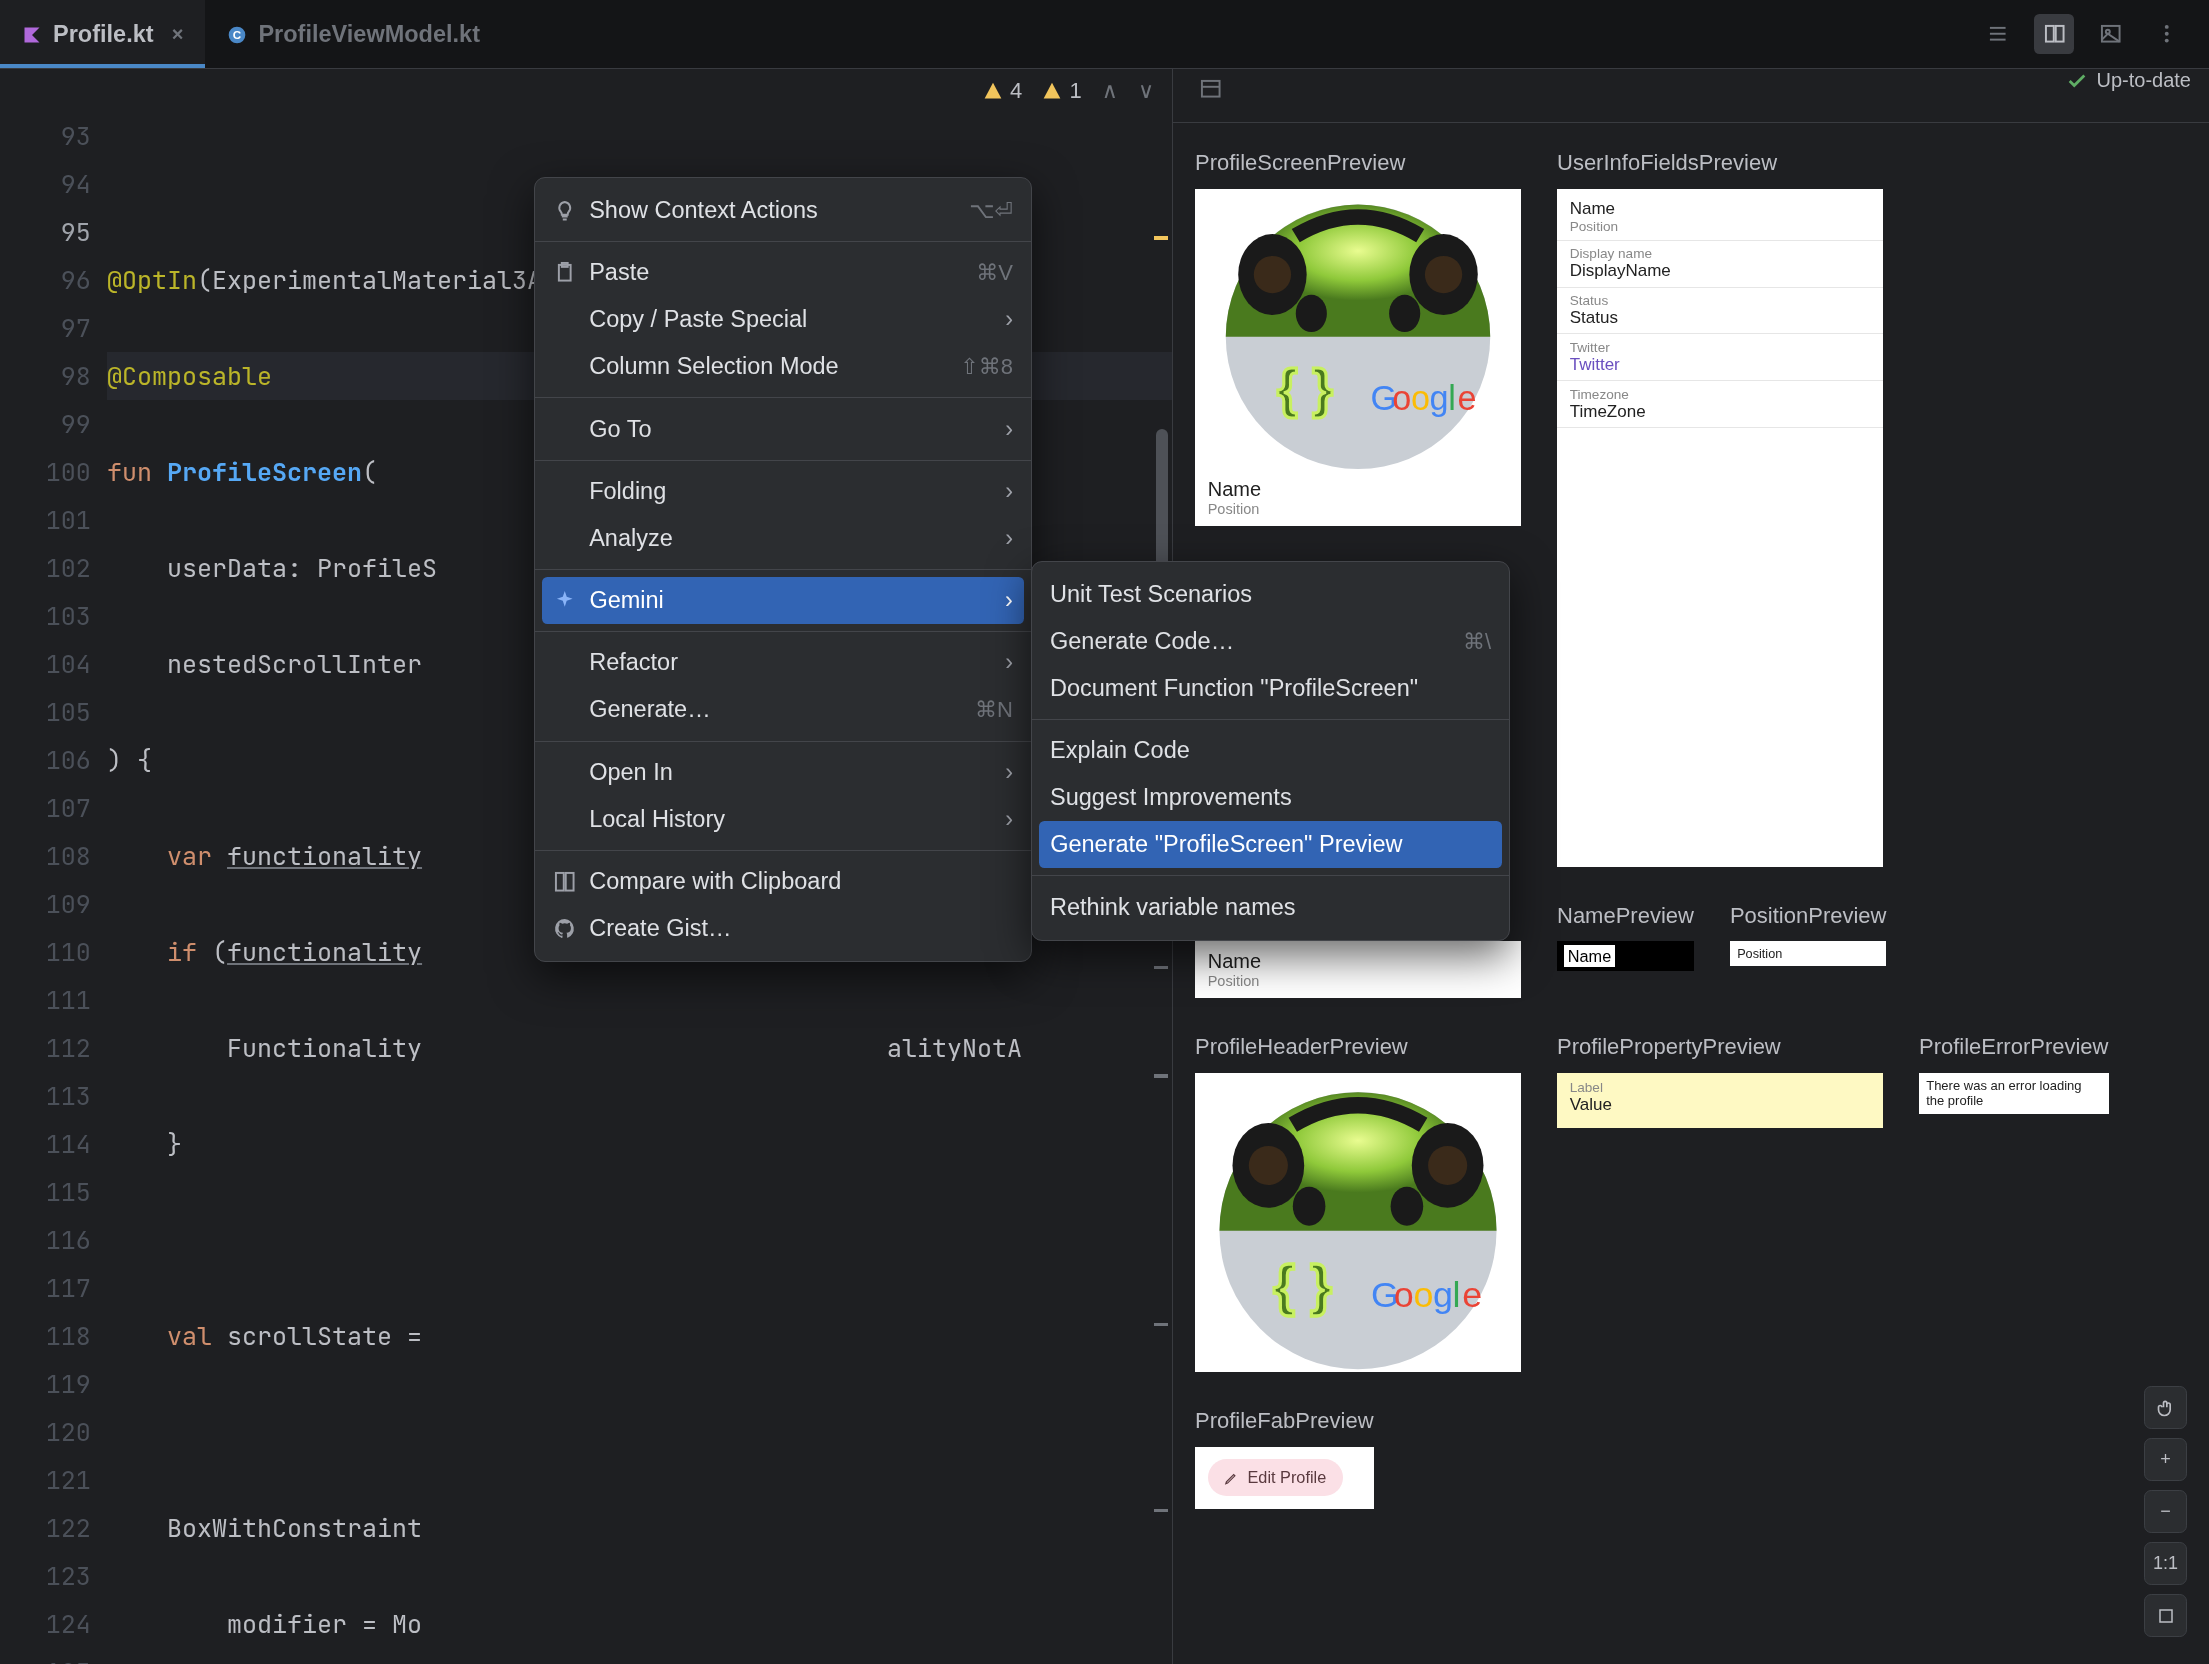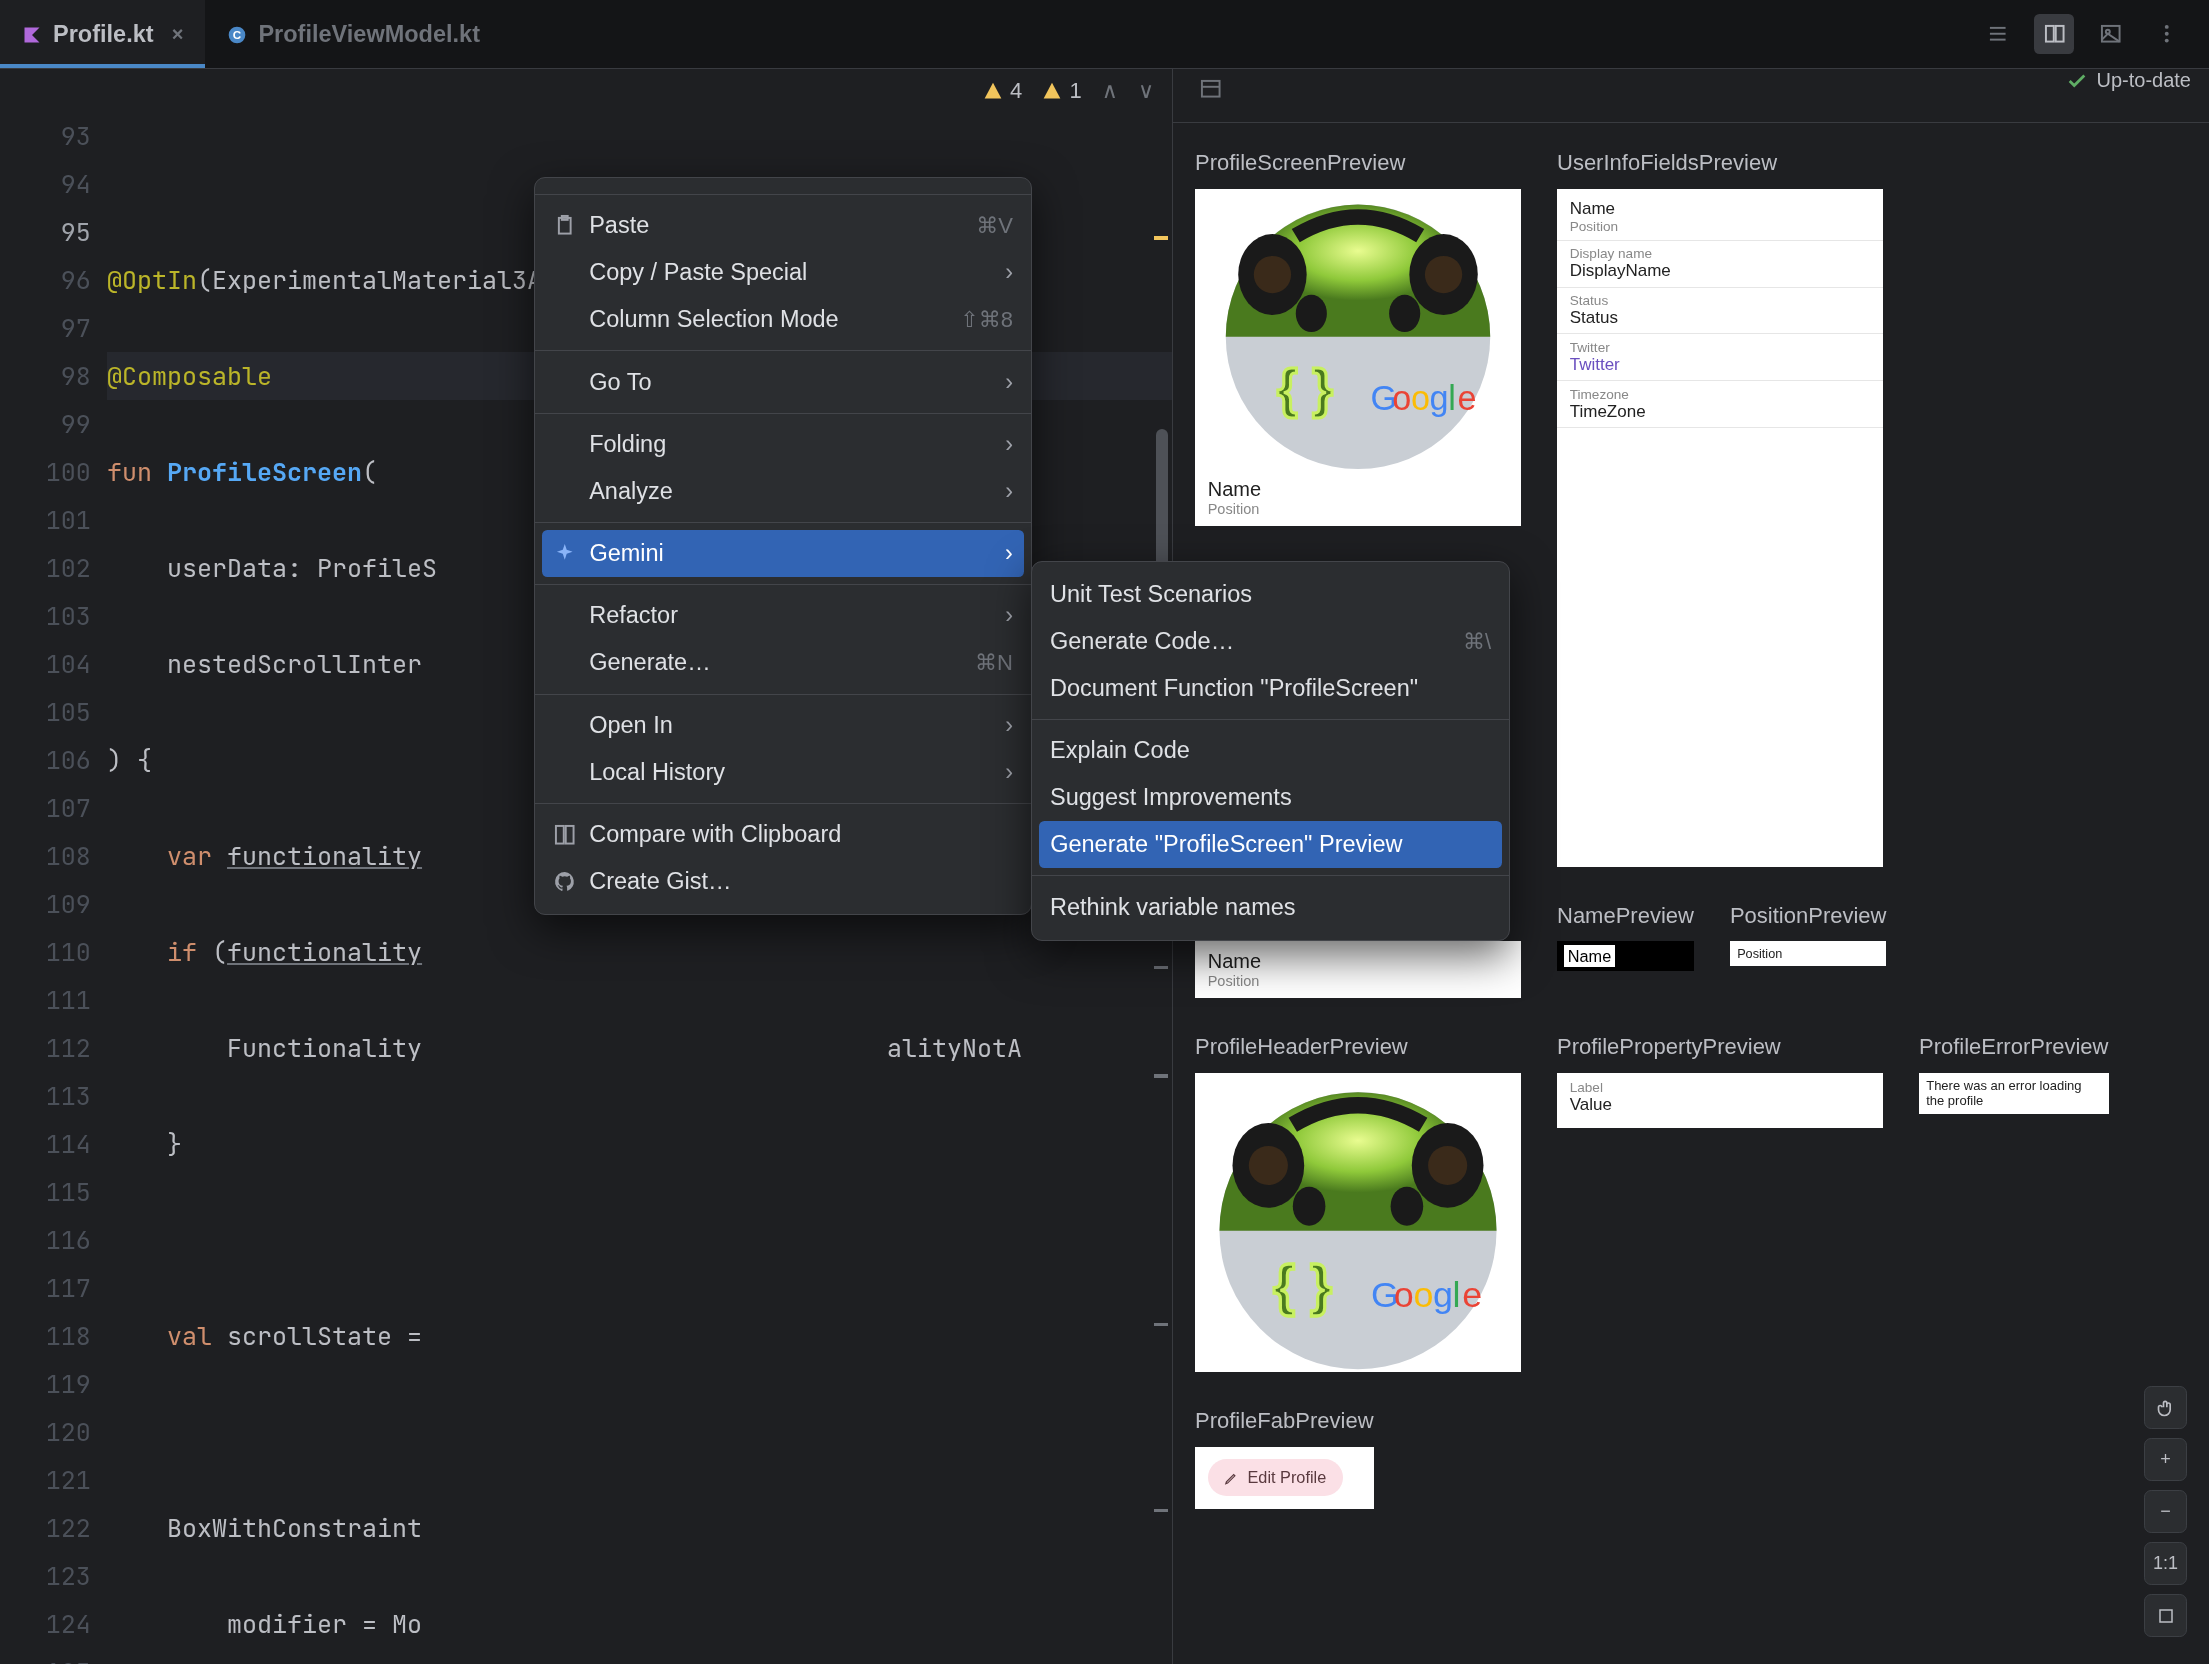--- a/index.html
+++ b/index.html
@@ -184,21 +184,21 @@
   .uptodate svg { color:#5fad65; width:22px;height:22px;}
   .previews {
     position:absolute; top:54px; left:0; right:0; bottom:0;
     padding:27px 22px;
     overflow:hidden;
   }
   .preview-row { display:flex; gap:36px; margin-bottom:36px;}
   .preview-block { display:flex; flex-direction:column; gap:12.7px;}
   .preview-title { font-size:22px; color:#bcbec4; }
   .preview-card {
-    background:#ffffff; color:#222;
+    background:#fef9c3; color:#222;
     font-family:-apple-system,sans-serif;
   }
   .user-fields {
     width:326px; background:#fff; padding:5.4px 0;
   }
   .field-row { padding:5.4px 12.7px; border-bottom:0.9px solid #e6e6e6;}
   .field-row .lbl { font-size:13.6px; color:#888;}
   .field-row .val { font-size:17px; color:#222;}
 
   .name-block { padding:9px 12.7px; background:#fff; width:326px;}
@@ -567,20 +567,29 @@
     <div class="fc">1:1</div>
     <div class="fc">
         <svg width="18" height="18" viewBox="0 0 24 24" fill="none" stroke="currentColor" stroke-width="2">
           <rect x="4" y="4" width="16" height="16"></rect>
         </svg>
       </div>
   </div>
 </div>
 
 <div class="menu menu1">
+  <div class="menu-item">
+    <span class="mi-icon">
+        <svg viewBox="0 0 24 24" fill="none" stroke="currentColor" stroke-width="2">
+          <path d="M9 18h6M10 21h4M12 3a6 6 0 00-4 10c1 1 1 2 1 3h6c0-1 0-2 1-3a6 6 0 00-4-10z"></path>
+        </svg>
+      </span>
+    <span class="label">Show Context Actions</span>
+    <span class="shortcut">⌥⏎</span>
+  </div>
   <div class="menu-sep"></div>
   <div class="menu-item">
     <span class="mi-icon">
         <svg viewBox="0 0 24 24" fill="none" stroke="currentColor" stroke-width="2">
           <rect x="6" y="4" width="12" height="16"></rect>
           <rect x="9" y="2" width="6" height="4"></rect>
         </svg>
       </span>
     <span class="label">Paste</span>
     <span class="shortcut">⌘V</span>

